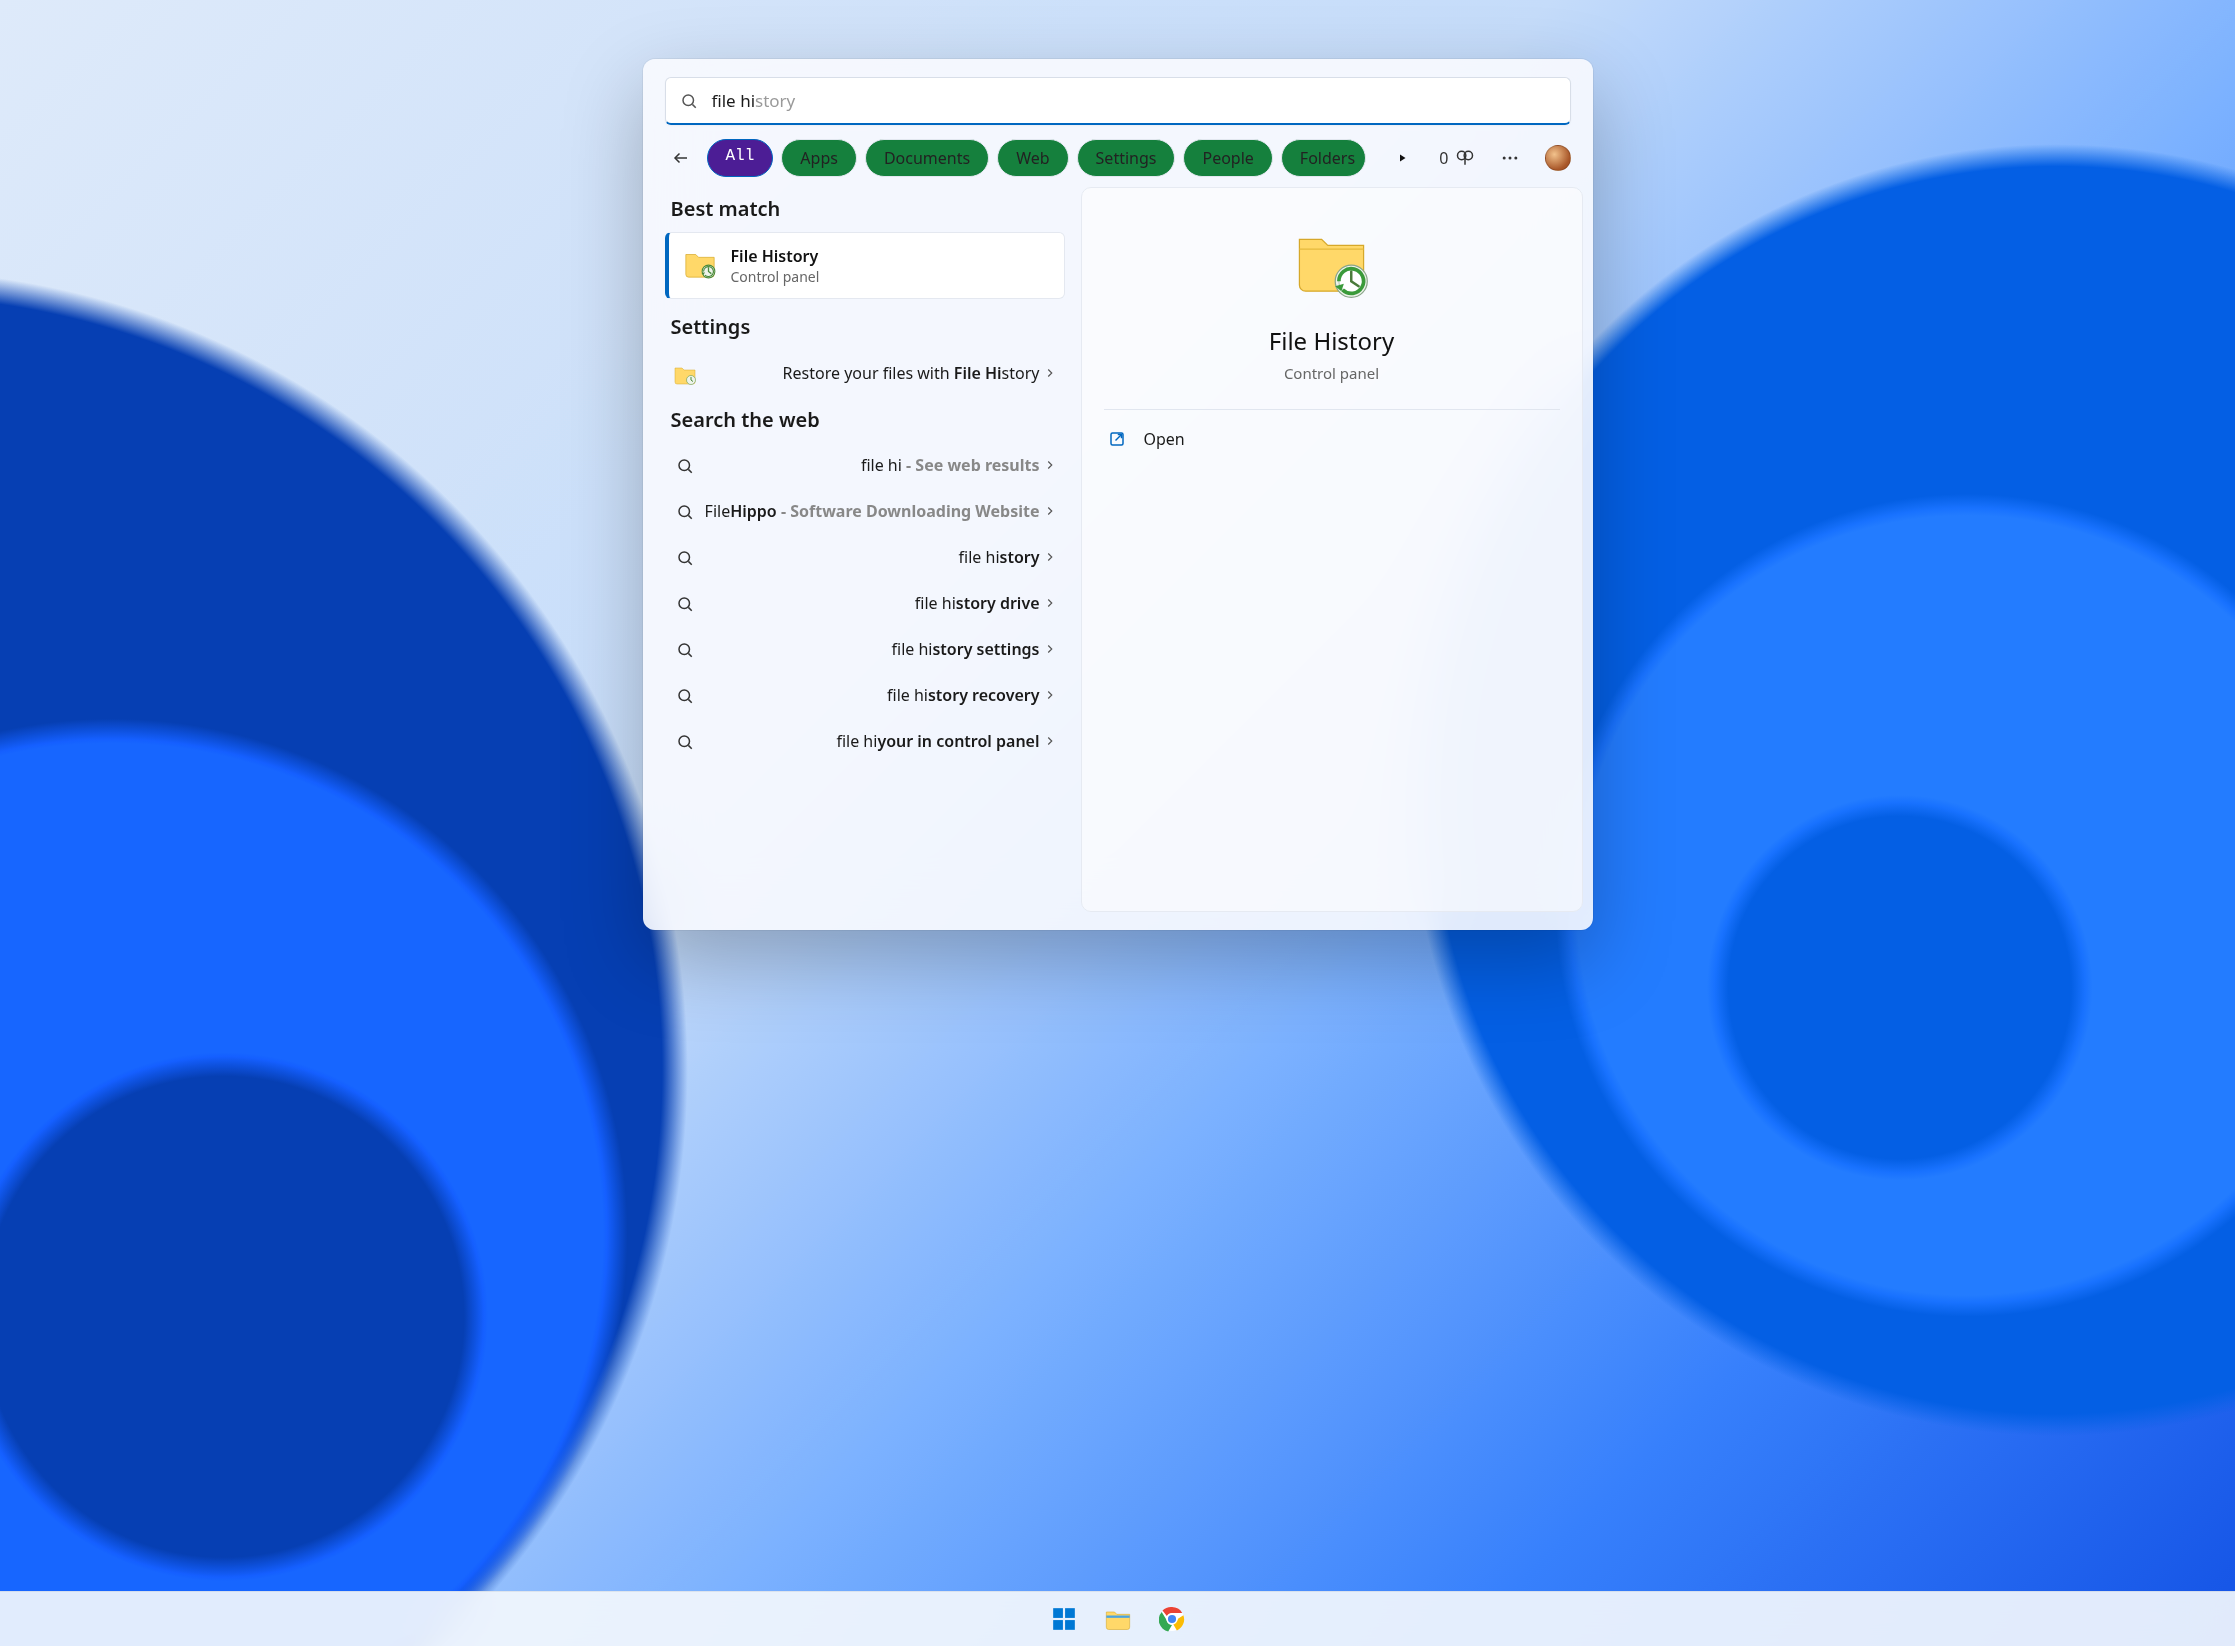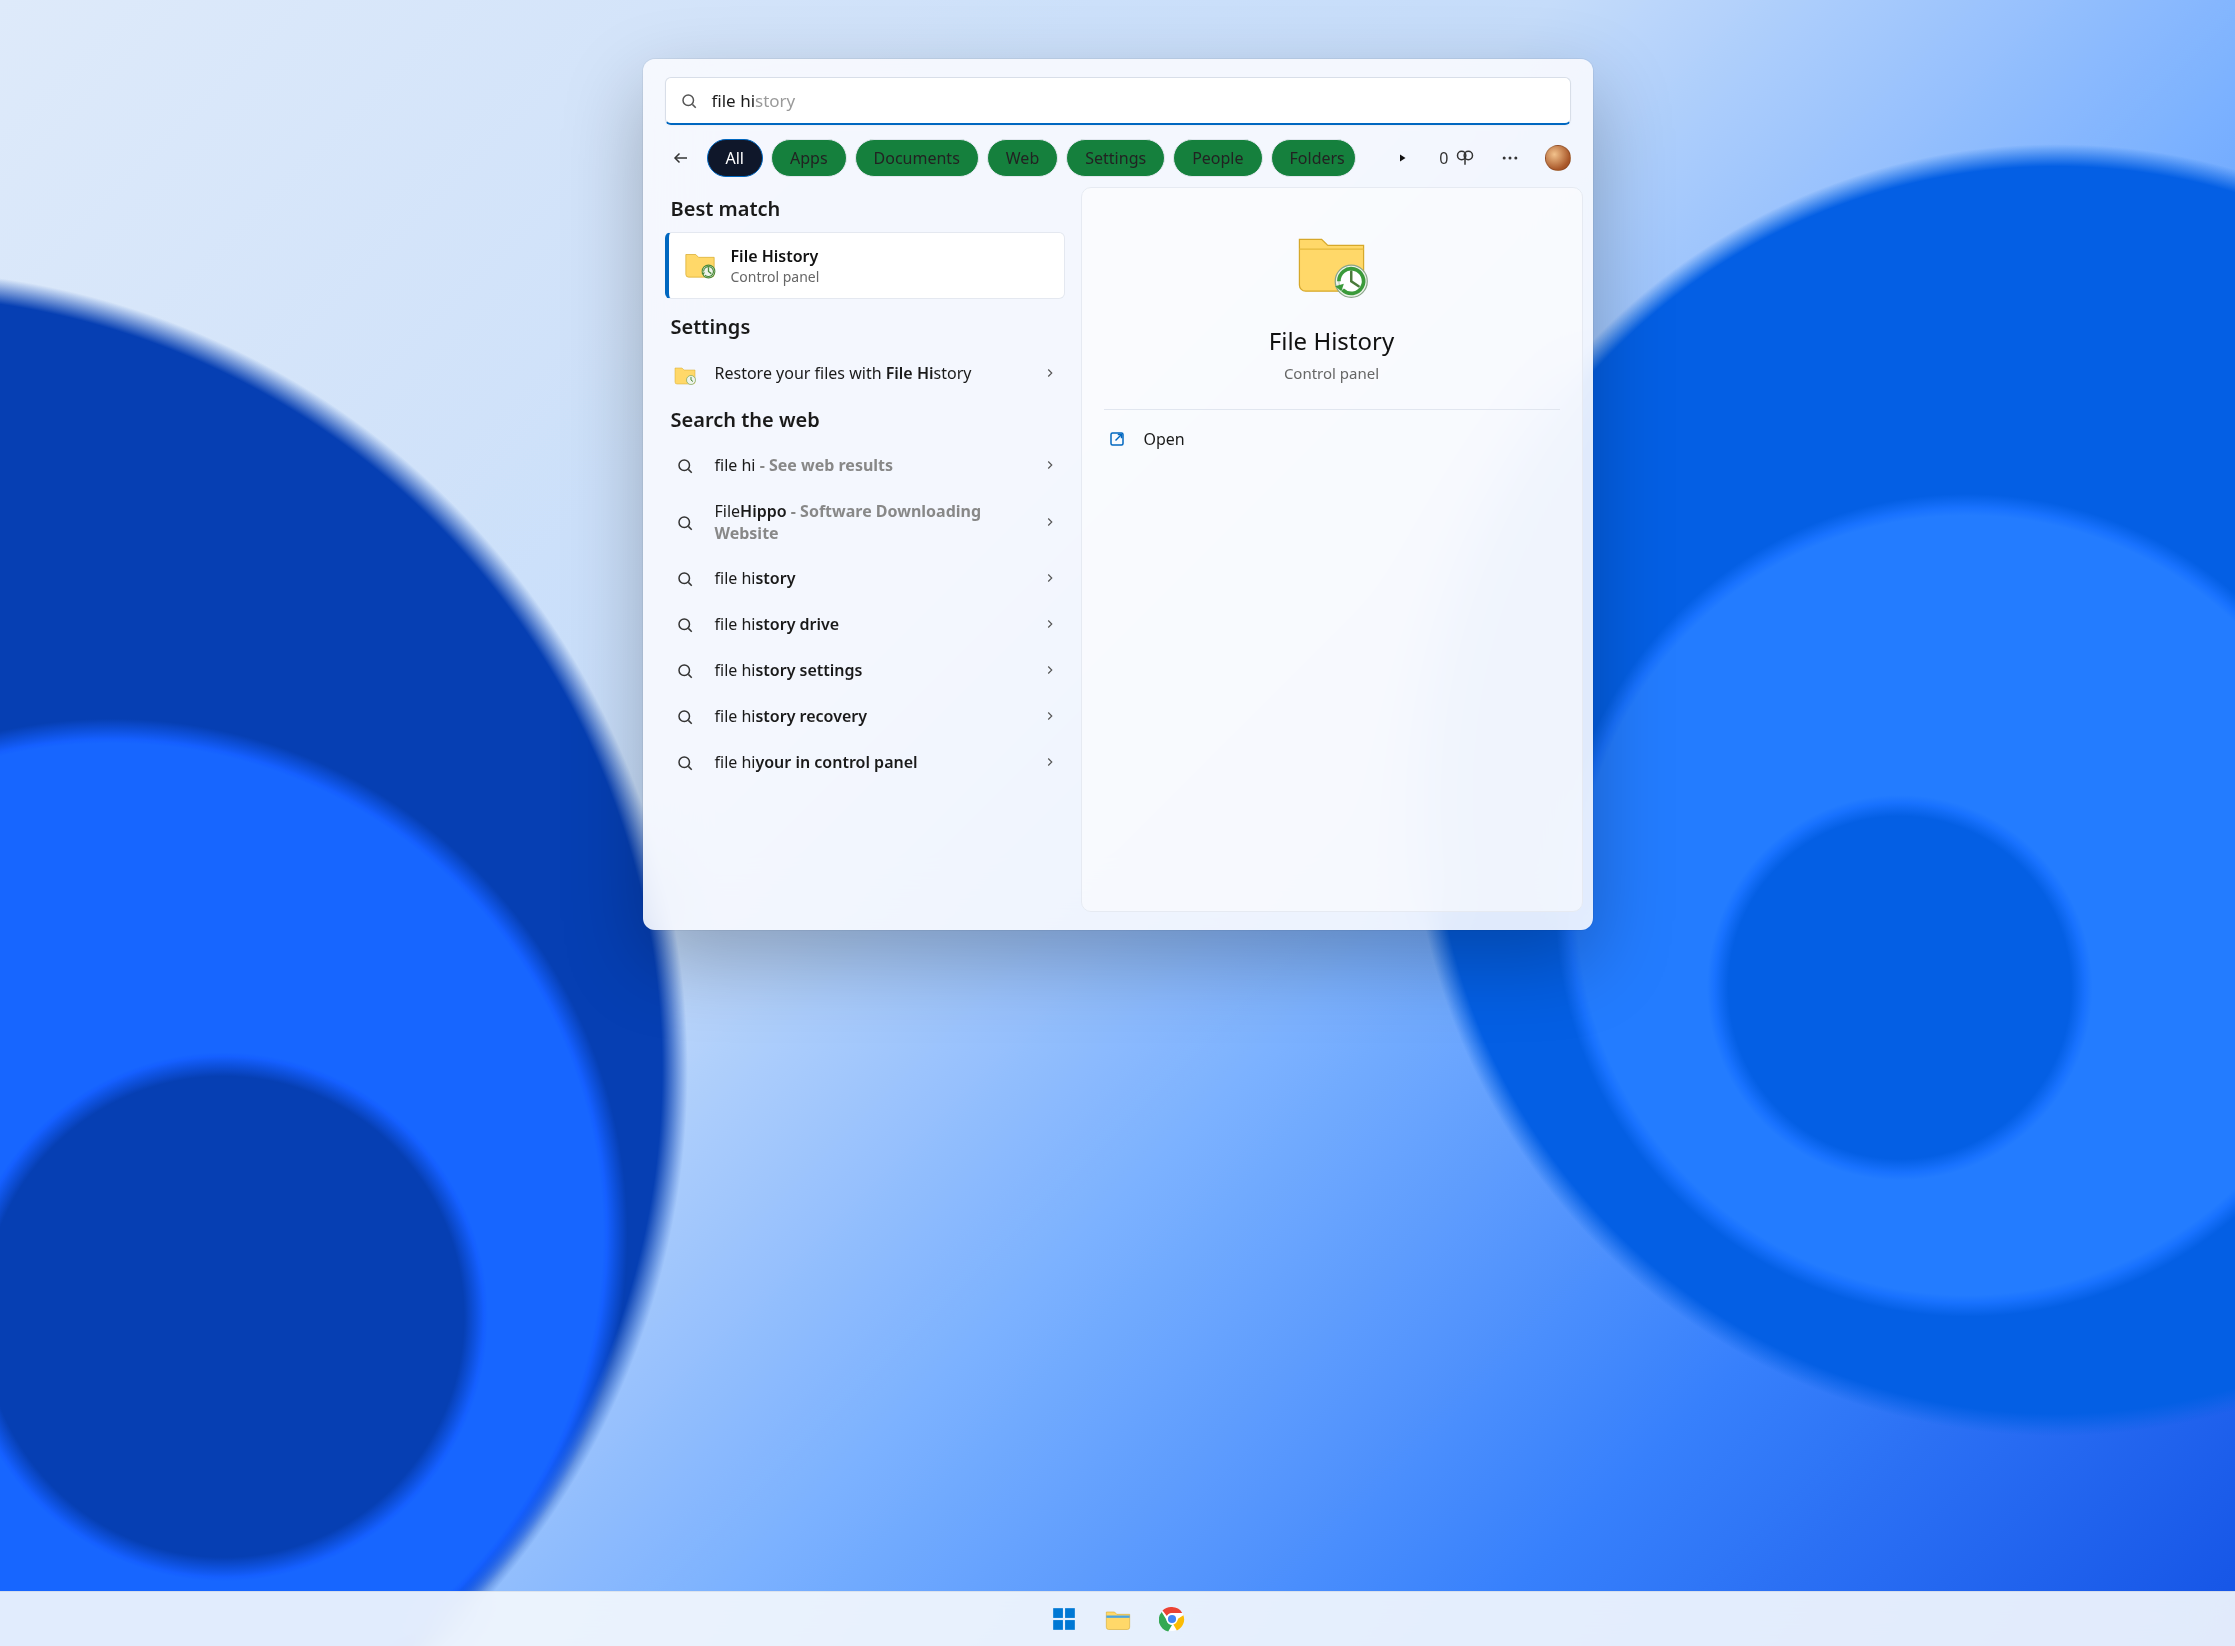--- a/index.html
+++ b/index.html
@@ -77,21 +77,21 @@
   .pill {
     background: #15803d;
     border: 1px solid #e2e7ef;
     border-radius: 989px;
     padding: 7px 18px;
     font-size: 16px;
     color: #222;
     cursor: pointer;
     white-space: nowrap;
   }
-  .pill.active { background: #0f172a; color: #fff; border-color: #0067c0; }
+  .pill.active { background: #4c1d95; color: #fff; border-color: #0067c0; font-family: Liberation Mono, monospace; }
   .scroll-right {
     width: 30px; height:30px; display:flex; align-items:center; justify-content:center;
     cursor:pointer;
   }
   .reward {
     display:flex; align-items:center; gap:6px; font-size:16px; color:#333;
     margin-left: 12px;
   }
   .more-btn, .avatar {
     width:30px; height:30px; display:flex; align-items:center; justify-content:center;
@@ -117,24 +117,24 @@
 
   .best-card {
     background:#fff; border:1px solid #e4e8f0; border-left:4px solid #0067c0;
     border-radius:6px; display:flex; align-items:center; padding:12px 14px; gap:14px;
     cursor:pointer; margin-bottom:6px;
   }
   .best-card .title { font-size:16px; font-weight:600; color:#111; }
   .best-card .sub { font-size:14px; color:#666; }
 
   .row-item {
-    display:flex; align-items:center; gap:18px;
+    display:flex; align-items:center; gap:3px;
     padding: 12px 8px;
     cursor:pointer; border-radius:6px;
-    font-size:16px; color:#1a1a1a;
+    font-size:16px; color:#1a1a1a;text-align:right;
   }
   .row-item .icon-slot { width:24px; display:flex; justify-content:center; flex:none; }
   .row-item .label-slot { flex:1; line-height:1.35; }
   .row-item .chev { flex:none; color:#555; }
   .subdesc { color:#888;font-weight:bold; }
   .bold { font-weight:600; }
 
   .preview-icon { margin:0 auto; }
   .preview-title { text-align:center; font-size:24px; color:#111; margin-top:18px; }
   .preview-sub { text-align:center; font-size:15px; color:#666; margin-top:6px; }

